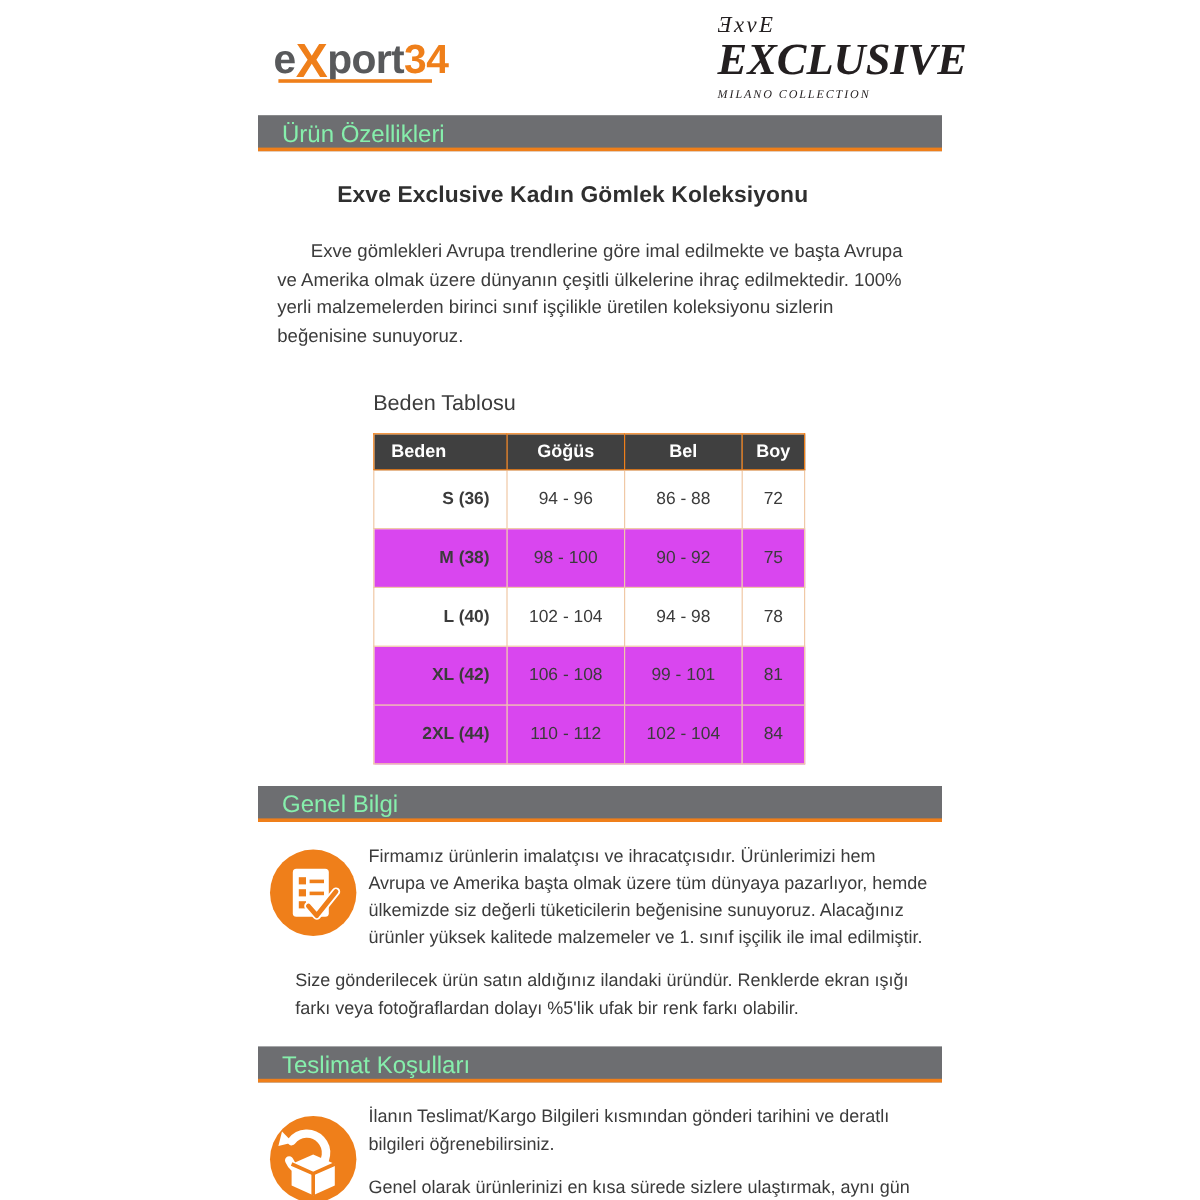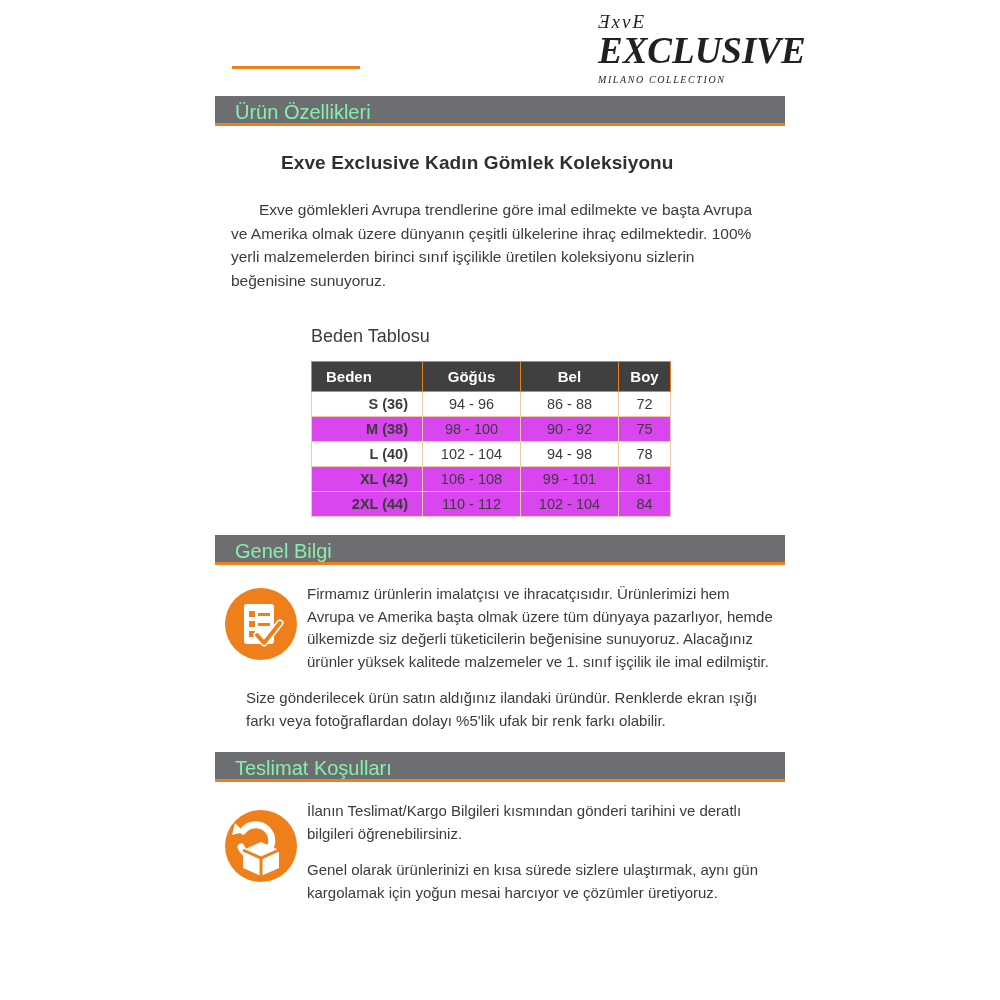--- a/index.html
+++ b/index.html
@@ -151,21 +151,21 @@
     color: #ffffff;
     font-weight: bold;
     font-size: 15px;
     padding: 6px 4px;
     text-align: center;
     border: 1px solid #ef7f1a;
   }
   table.size-table th.col-beden { text-align: left; padding-left: 14px; width: 92px;}
   table.size-table td {
     border: 1px solid #f0c9a6;
-    padding: 4px 4px;
+    padding: 16px 4px;
     text-align: center;
     color: #3b3b3b;
   }
   table.size-table tr.odd td { background: #ffffff; }
   table.size-table tr.even td { background: #d946ef; }
   table.size-table td.beden {
     text-align: right;
     font-weight: bold;
     padding-right: 14px;
   }
@@ -206,20 +206,23 @@
   .para-gap { margin-top: 14px; }
 
   svg { display: block; }
 </style>
 </head>
 <body>
 
 <div class="page">
 
   <div class="header">
+    <div class="logo-export">
+      <span class="gray">e</span><span class="x-big">X</span><span class="gray">port</span><span class="orange">34</span>
+    </div>
     <div class="logo-underline"></div>
 
     <div class="logo-exve">
       <div class="exve-top">ƎxvE</div>
       <div class="exve-main">EXCLUSIVE</div>
       <div class="exve-sub">MILANO COLLECTION</div>
     </div>
   </div>
 
   <div class="section-wrap">

